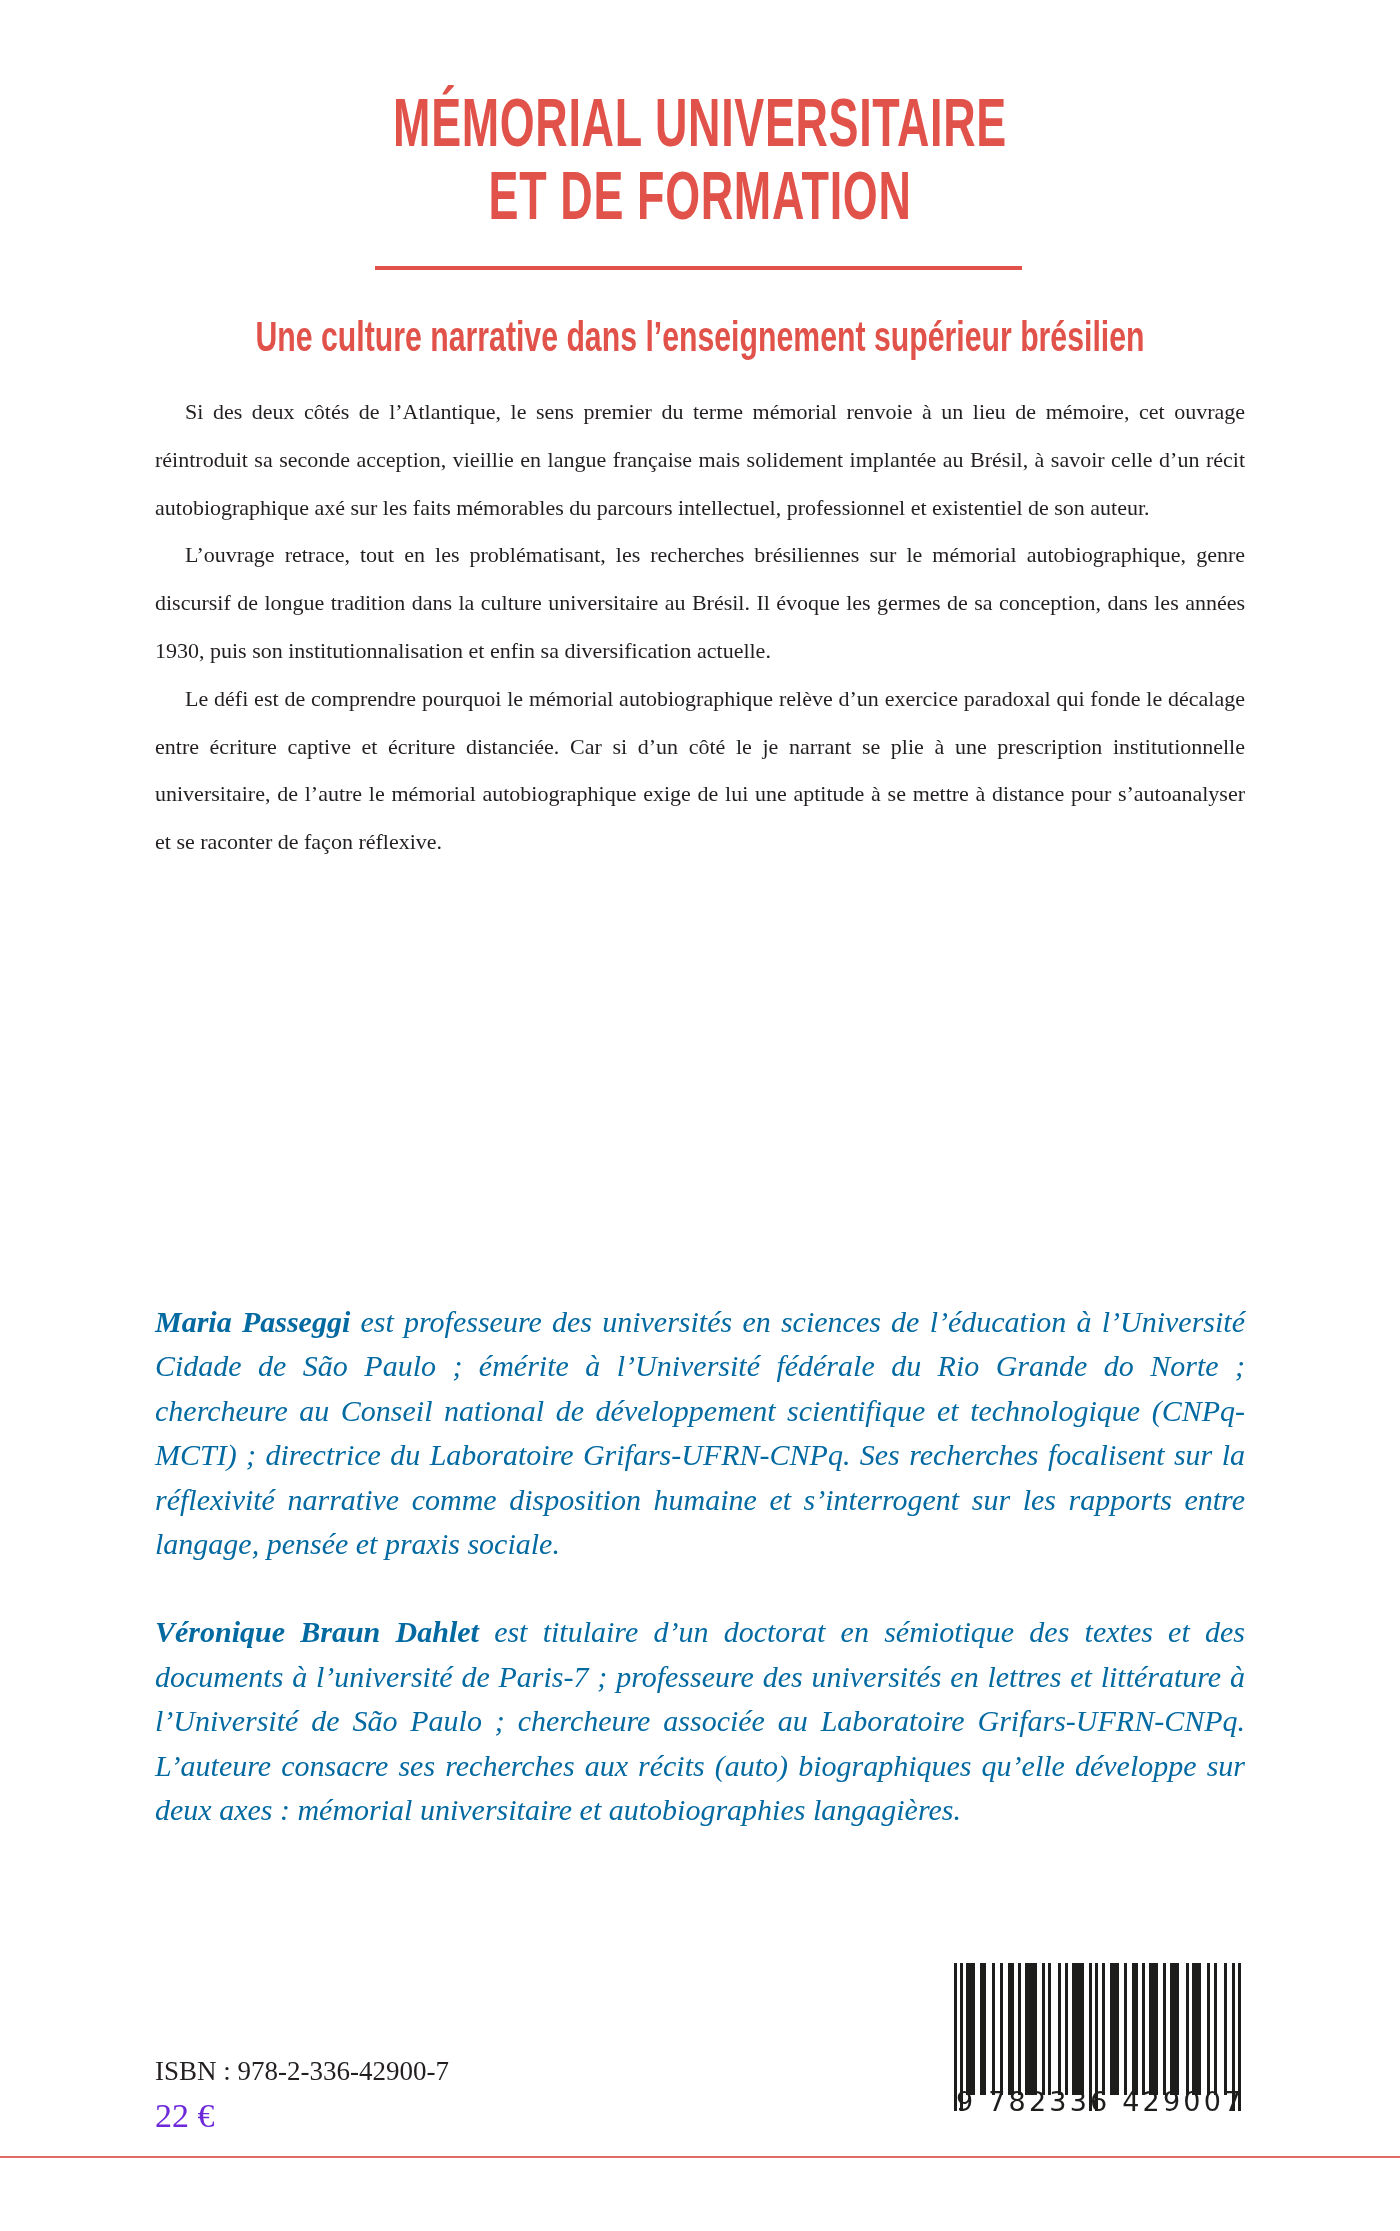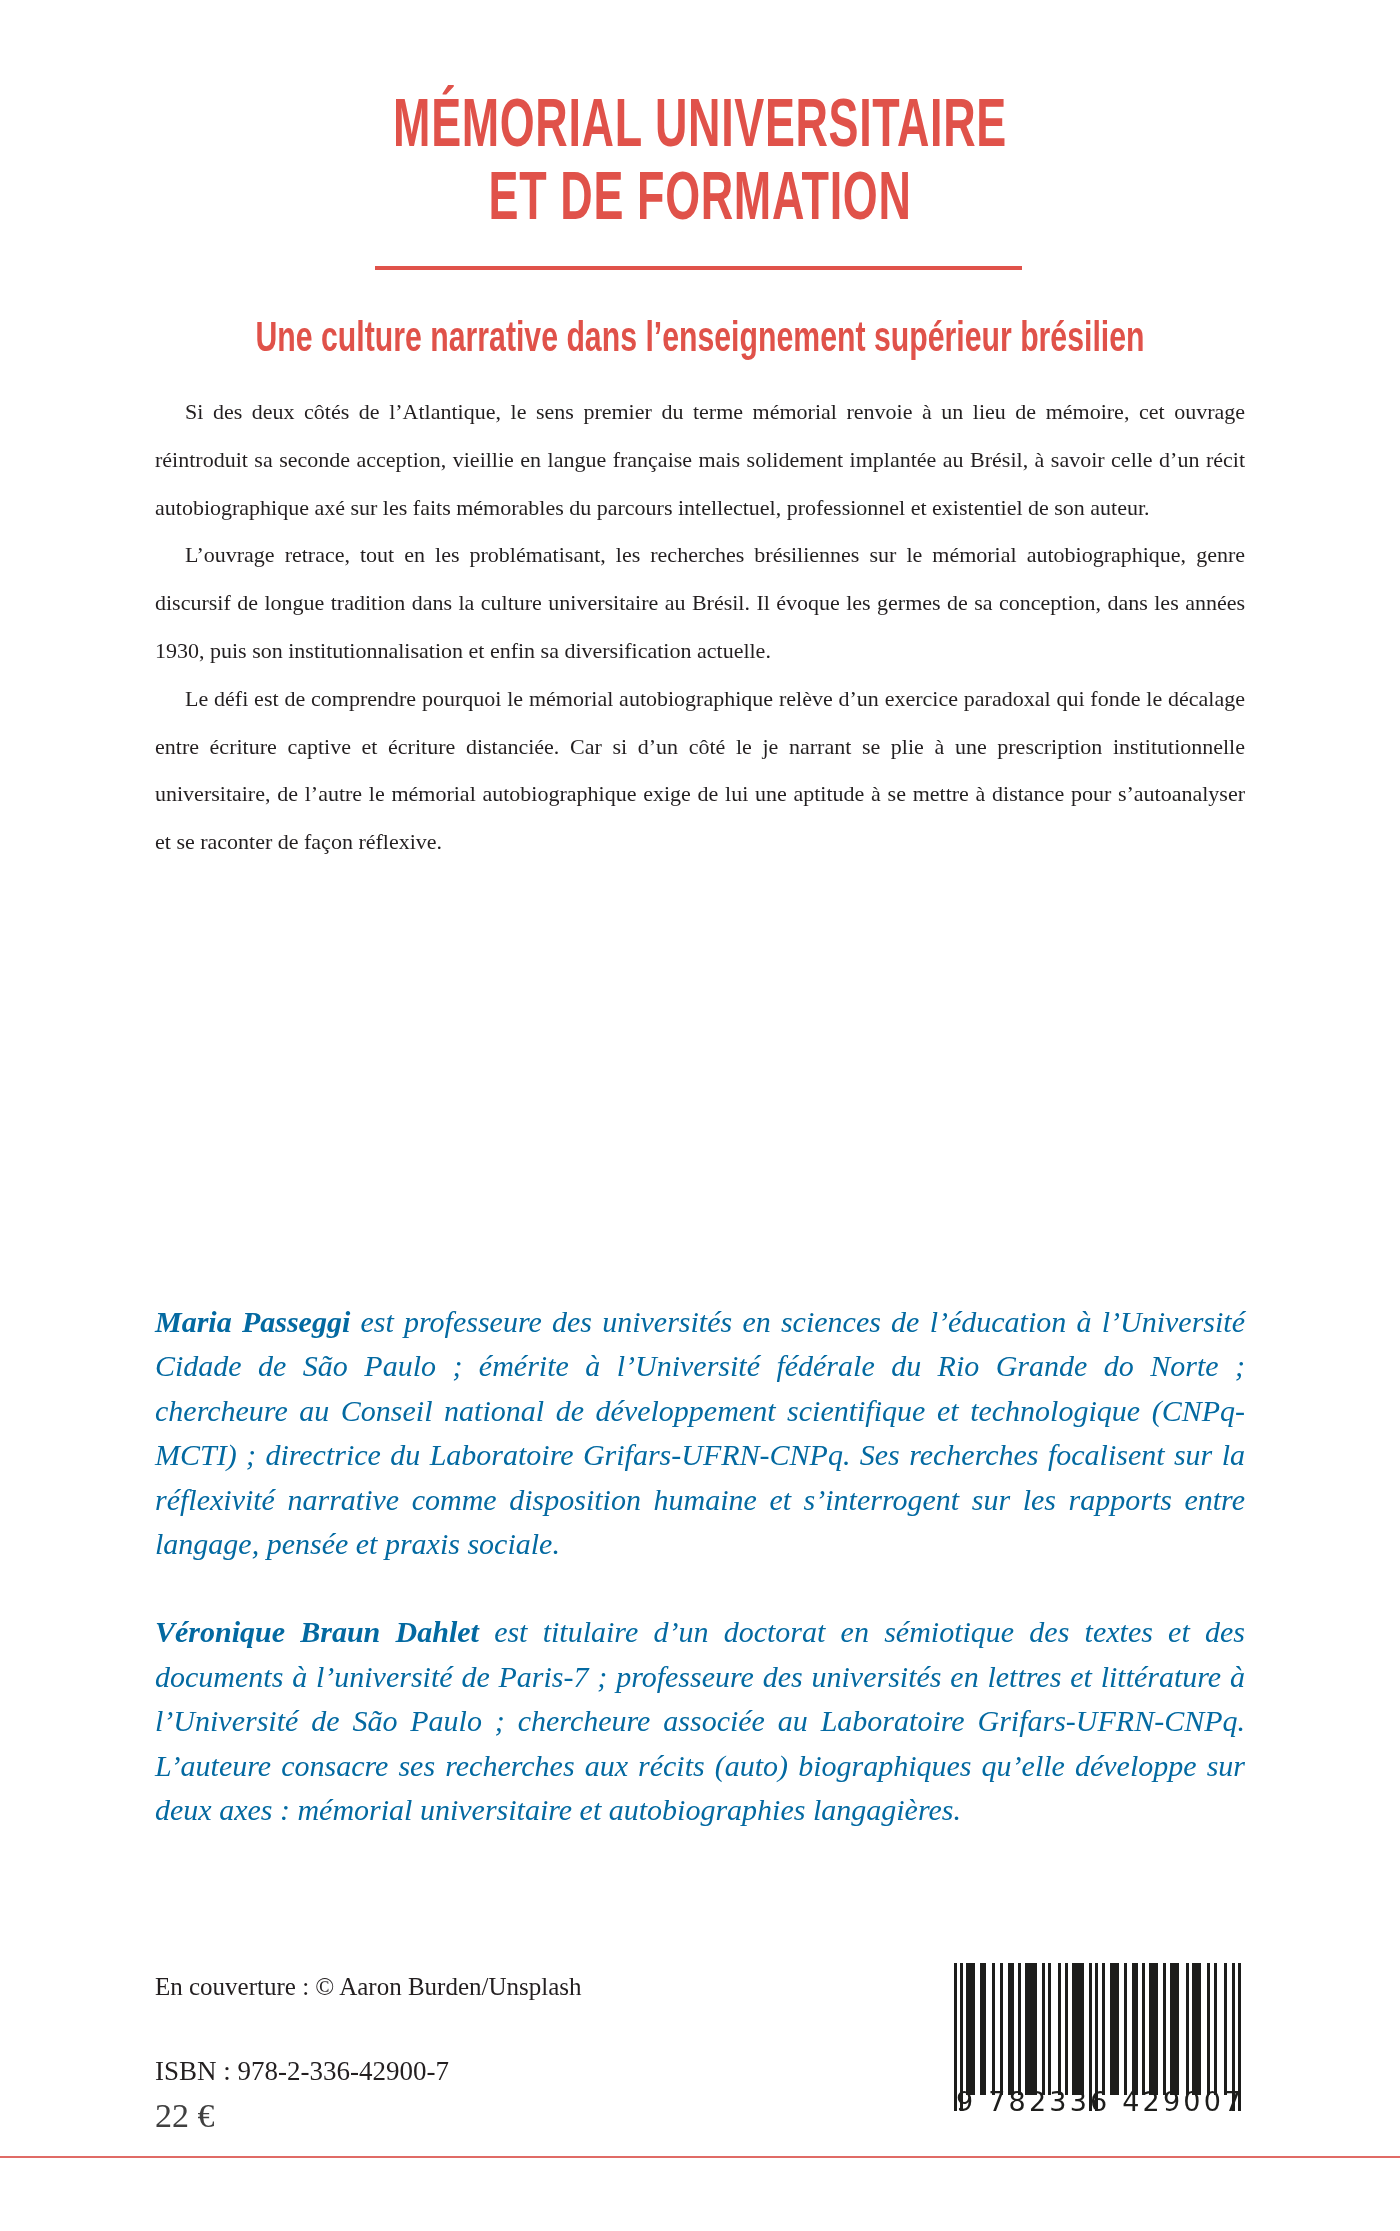--- a/index.html
+++ b/index.html
@@ -47,21 +47,21 @@
   .credit {
     position: absolute; left: 155px; top: 1972px;
     font-family: "Liberation Serif", serif; font-size: 25px; line-height: 30px; color: #231f20;
   }
   .isbn {
     position: absolute; left: 155px; top: 2055px;
     font-family: "Liberation Serif", serif; font-size: 27px; line-height: 32px; color: #231f20;
   }
   .price {
     position: absolute; left: 155px; top: 2097px;
-    font-family: "Liberation Serif", serif; font-size: 34px; line-height: 38px; color: #404040;
+    font-family: "Liberation Serif", serif; font-size: 34px; line-height: 38px; color: #6d28d9;
   }
 
   .barcode {
     position: absolute; left: 952px; top: 1963px; width: 292px; height: 160px;
   }
   .barcode-bars { position: absolute; left: 0; top: 0; width: 292px; height: 150px; }
   .barcode-digits {
     position: absolute; left: 4px; top: 123px; width: 292px;
     font-family: "DejaVu Sans", sans-serif; font-size: 27px; line-height: 32px;
     letter-spacing: 3.2px; color: #1d1d1b; white-space: nowrap;
@@ -88,21 +88,20 @@
     <p>Si des deux côtés de l’Atlantique, le sens premier du terme mémorial renvoie à un lieu de mémoire, cet ouvrage réintroduit sa seconde acception, vieillie en langue française mais solidement implantée au Brésil, à savoir celle d’un récit autobiographique axé sur les faits mémorables du parcours intellectuel, professionnel et existentiel de son auteur.</p>
     <p>L’ouvrage retrace, tout en les problématisant, les recherches brésiliennes sur le mémorial autobiographique, genre discursif de longue tradition dans la culture universitaire au Brésil. Il évoque les germes de sa conception, dans les années 1930, puis son institutionnalisation et enfin sa diversification actuelle.</p>
     <p>Le défi est de comprendre pourquoi le mémorial autobiographique relève d’un exercice paradoxal qui fonde le décalage entre écriture captive et écriture distanciée. Car si d’un côté le je narrant se plie à une prescription institutionnelle universitaire, de l’autre le mémorial autobiographique exige de lui une aptitude à se mettre à distance pour s’autoanalyser et se raconter de façon réflexive.</p>
   </div>
 
   <div class="bios">
     <p><span class="author">Maria Passeggi</span><span> est professeure des universités en sciences de l’éducation à l’Université Cidade de São Paulo ; émérite à l’Université fédérale du Rio Grande do Norte ; chercheure au Conseil national de développement scientifique et technologique (CNPq-MCTI) ; directrice du Laboratoire Grifars-UFRN-CNPq. Ses recherches focalisent sur la réflexivité narrative comme disposition humaine et s’interrogent sur les rapports entre langage, pensée et praxis sociale.</span></p>
     <p><span class="author">Véronique Braun Dahlet</span><span> est titulaire d’un doctorat en sémiotique des textes et des documents à l’université de Paris-7 ; professeure des universités en lettres et littérature à l’Université de São Paulo ; chercheure associée au Laboratoire Grifars-UFRN-CNPq. L’auteure consacre ses recherches aux récits (auto) biographiques qu’elle développe sur deux axes : mémorial universitaire et autobiographies langagières.</span></p>
   </div>
 
-  <div class="credit">En couverture : © Aaron Burden/Unsplash</div>
   <div class="isbn">ISBN : 978-2-336-42900-7</div>
   <div class="price">22 €</div>
 
   <div class="barcode">
     <svg class="barcode-bars" width="292" height="150" viewBox="0 0 292 150">
       <g fill="#1d1d1b">
 
         <rect x="2" y="0" width="3" height="148"></rect>
         <rect x="8" y="0" width="3" height="148"></rect>
 

